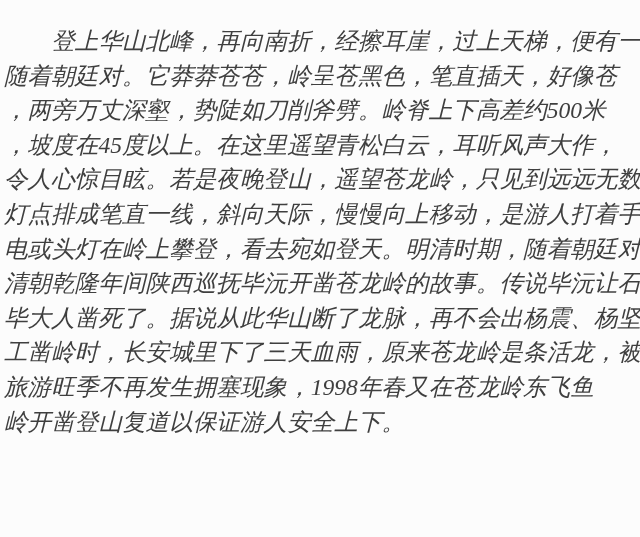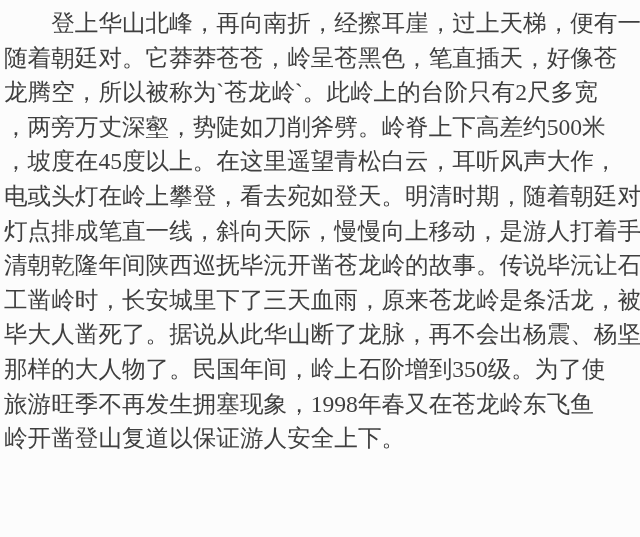--- a/index.html
+++ b/index.html
@@ -14,21 +14,22 @@
     background: var(--bg-color);
     font-family: "Liberation Serif", "DejaVu Serif", serif;
   }
   .page {
     position: relative;
     width: 640px;
     height: 537px;
     background: var(--bg-color);
     overflow: hidden;
     box-sizing: border-box;
-    padding: 6px 0 0 4px;
+    padding: 24px 0 0 4px;
+    font-style: italic;
   }
   .article-text {
     color: var(--text-color);
     font-size: 23.6px;
     line-height: 34.6px;
     letter-spacing: 0;
     font-weight: 400;
   }
   .text-line {
     white-space: nowrap;
@@ -38,25 +39,24 @@
     text-indent: 2em;
   }
 </style>
 </head>
 <body>
 
 <div class="page">
   <div class="article-text">
     <div class="text-line">登上华山北峰，再向南折，经擦耳崖，过上天梯，便有一</div>
     <div class="text-line">随着朝廷对。它莽莽苍苍，岭呈苍黑色，笔直插天，好像苍</div>
-    <div class="text-line">龙腾空，所以被称为`苍龙岭`。此岭上的台阶只有2尺多宽</div>
     <div class="text-line">，两旁万丈深壑，势陡如刀削斧劈。岭脊上下高差约500米</div>
     <div class="text-line">，坡度在45度以上。在这里遥望青松白云，耳听风声大作，</div>
+    <div class="text-line">令人心惊目眩。若是夜晚登山，遥望苍龙岭，只见到远远无数</div>
+    <div class="text-line">灯点排成笔直一线，斜向天际，慢慢向上移动，是游人打着手</div>
     <div class="text-line">电或头灯在岭上攀登，看去宛如登天。明清时期，随着朝廷对</div>
-    <div class="text-line">灯点排成笔直一线，斜向天际，慢慢向上移动，是游人打着手</div>
     <div class="text-line">清朝乾隆年间陕西巡抚毕沅开凿苍龙岭的故事。传说毕沅让石</div>
+    <div class="text-line">毕大人凿死了。据说从此华山断了龙脉，再不会出杨震、杨坚</div>
     <div class="text-line">工凿岭时，长安城里下了三天血雨，原来苍龙岭是条活龙，被</div>
-    <div class="text-line">毕大人凿死了。据说从此华山断了龙脉，再不会出杨震、杨坚</div>
-    <div class="text-line">那样的大人物了。民国年间，岭上石阶增到350级。为了使</div>
     <div class="text-line">旅游旺季不再发生拥塞现象，1998年春又在苍龙岭东飞鱼</div>
     <div class="text-line">岭开凿登山复道以保证游人安全上下。</div>
   </div>
 </div>
 
 </body></html>

